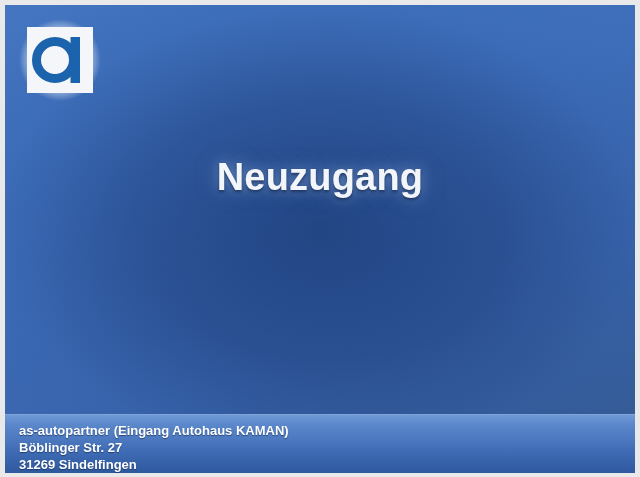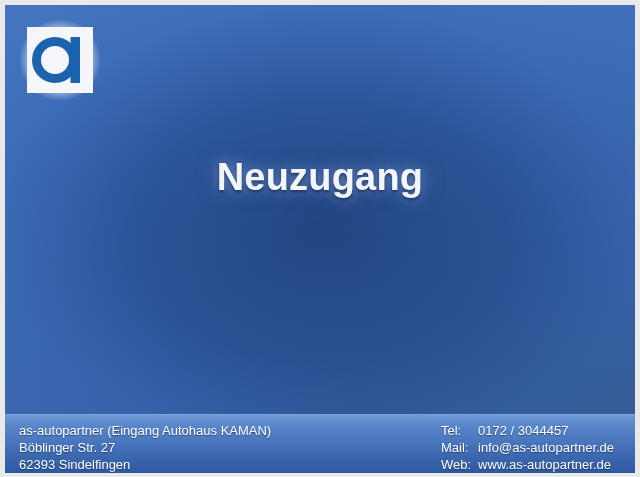--- a/index.html
+++ b/index.html
@@ -122,20 +122,21 @@
     position: absolute;
     top: 7px;
     color: #ffffff;
     font-size: 13px;
     line-height: 17px;
     text-shadow: 0 1px 1px rgba(12,30,62,0.55);
     white-space: nowrap;
   }
   #contact-address {
     left: 14px;
+    font-weight: bold;
   }
   #contact-details {
     left: 436px;
   }
   .contact-line {
     display: block;
     height: 17px;
   }
   .contact-label {
     display: inline-block;
@@ -164,32 +165,21 @@
     <div id="headline-block">
       <div class="headline" id="headline-primary">Neuzugang</div>
     </div>
 
     <div id="contact-bar">
       <div id="contact-columns">
 
         <div class="contact-col" id="contact-address">
           <span class="contact-line">as-autopartner (Eingang Autohaus KAMAN)</span>
           <span class="contact-line">Böblinger Str. 27</span>
-          <span class="contact-line">62393 Sindelfingen</span>
+          <span class="contact-line">31269 Sindelfingen</span>
         </div>
 
-        <div class="contact-col" id="contact-details">
-          <span class="contact-line">
-            <span class="contact-label">Tel:</span><span class="contact-value">0172 / 3044457</span>
-          </span>
-          <span class="contact-line">
-            <span class="contact-label">Mail:</span><span class="contact-value">info@as-autopartner.de</span>
-          </span>
-          <span class="contact-line">
-            <span class="contact-label">Web:</span><span class="contact-value">www.as-autopartner.de</span>
-          </span>
-        </div>
 
       </div>
     </div>
 
   </div>
 </div>
 
 </body></html>

